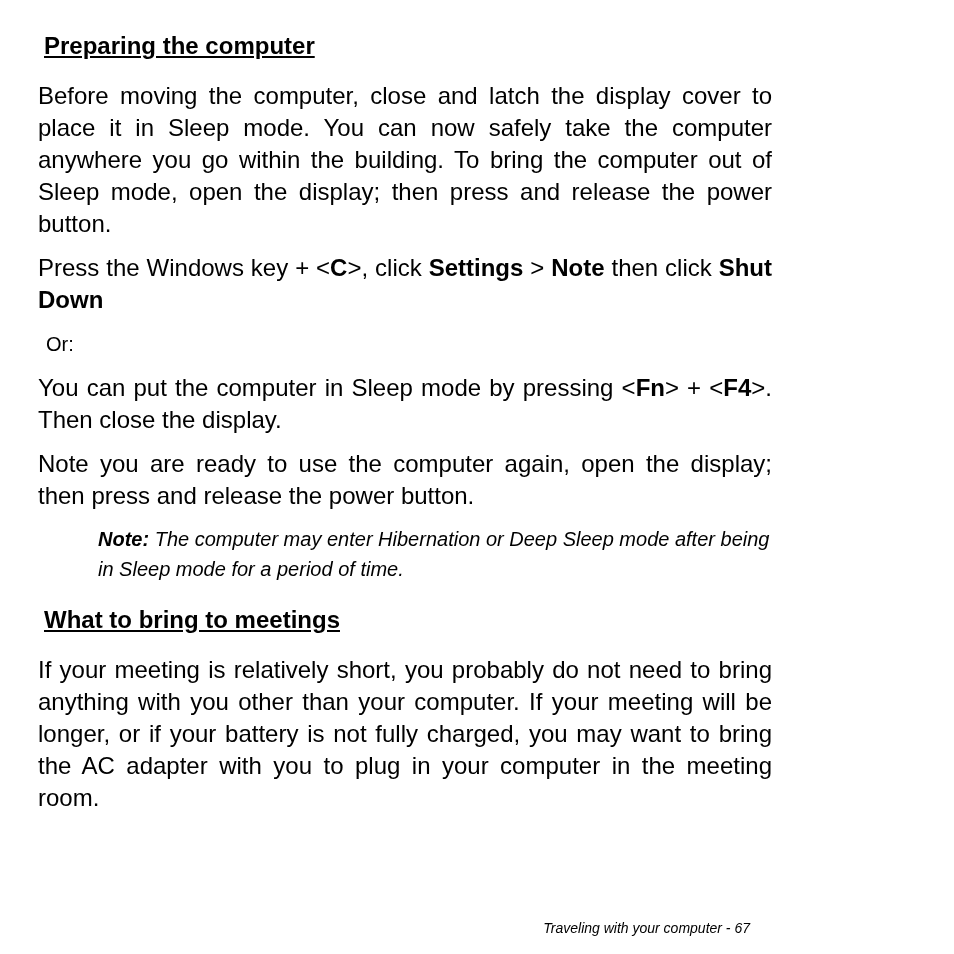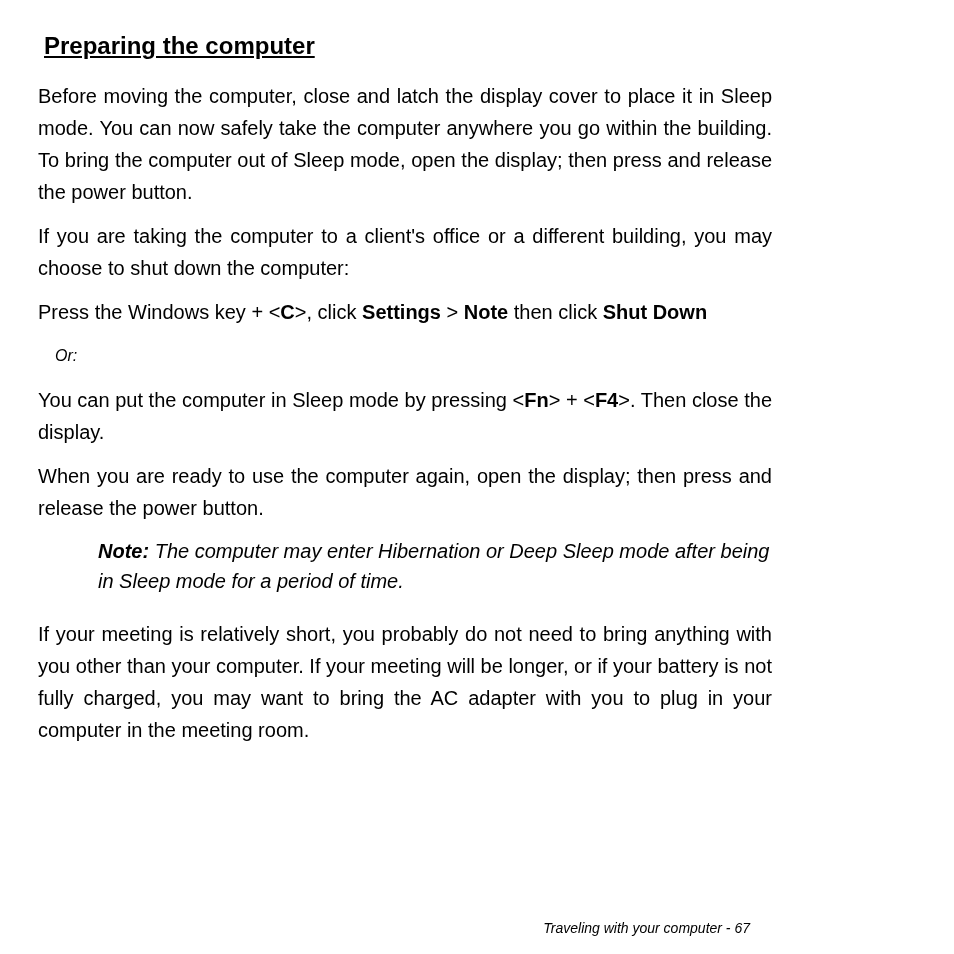--- a/index.html
+++ b/index.html
@@ -16,30 +16,29 @@
     padding: 32px 20px 14px 38px;
     position: relative;
   }
   h2.section-heading {
     font-size: 24px;
     font-weight: bold;
     text-decoration: underline;
     margin: 0 0 20px 6px;
   }
   p.body {
-    font-size: 20px;
+    font-size: 24px;
     line-height: 32px;
     text-align: justify;
     margin: 0 0 12px 0;
   }
   p.or-line {
-    font-size: 16px;
+    font-size: 20px;
     line-height: 32px;
-    margin: 0 0 12px 17px;
-    font-style: italic;
+    margin: 0 0 12px 8px;
   }
   .note {
     margin: 4px 0 22px 60px;
     font-size: 20px;
     line-height: 30px;
     font-style: italic;
   }
   .note .note-label {
     font-weight: bold;
     font-style: italic;
@@ -57,36 +56,36 @@
 </style>
 </head>
 <body>
 
 <div class="page">
 
   <h2 class="section-heading">Preparing the computer</h2>
 
   <p class="body">Before moving the computer, close and latch the display cover to place it in Sleep mode. You can now safely take the computer anywhere you go within the building. To bring the computer out of Sleep mode, open the display; then press and release the power button.</p>
 
-  <p class="body">If you are taking the computer to a client's office or a different building, you may choose to shut down the computer:</p>
 
   <p class="body">
     <span>Press the </span><span class="ital">Windows key</span><span> + &lt;</span><span class="bold">C</span><span>&gt;, click </span><span class="bold">Settings</span><span> &gt; </span><span class="bold">Note</span><span> then click </span><span class="bold">Shut Down</span>
   </p>
 
   <p class="or-line">Or:</p>
 
   <p class="body">
     <span>You can put the computer in Sleep mode by pressing &lt;</span><span class="bold">Fn</span><span>&gt; + &lt;</span><span class="bold">F4</span><span>&gt;. Then close the display.</span>
   </p>
 
-  <p class="body">When you are ready to use the computer again, open the display; then press and release the power button.</p>
+  <p class="body">Note you are ready to use the computer again, open the display; then press and release the power button.</p>
 
   <div class="note">
     <span class="note-label">Note:</span><span> The computer may enter Hibernation or Deep Sleep mode after being in Sleep mode for a period of time.</span>
   </div>
 
+  <h2 class="section-heading">What to bring to meetings</h2>
 
   <p class="body">If your meeting is relatively short, you probably do not need to bring anything with you other than your computer. If your meeting will be longer, or if your battery is not fully charged, you may want to bring the AC adapter with you to plug in your computer in the meeting room.</p>
 
 
   <div class="footer">Traveling with your computer -  67</div>
 </div>
 
 </body></html>

